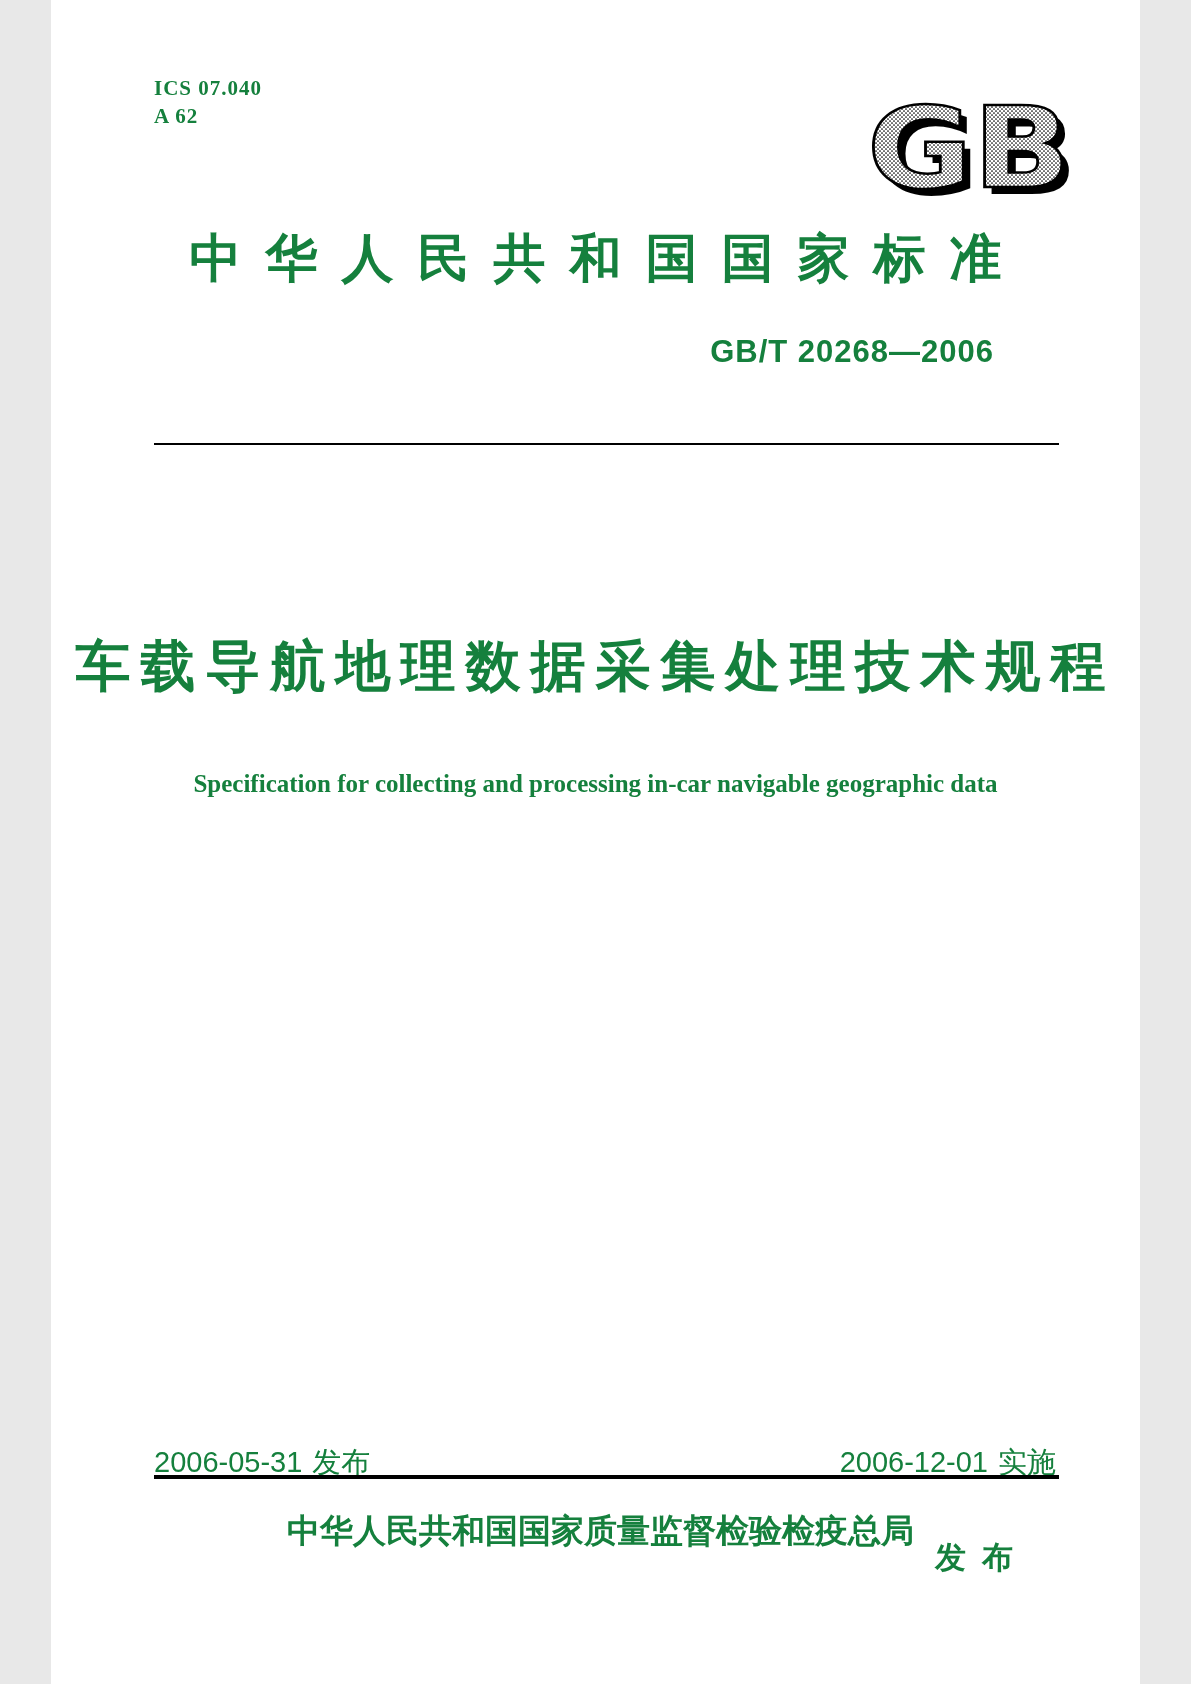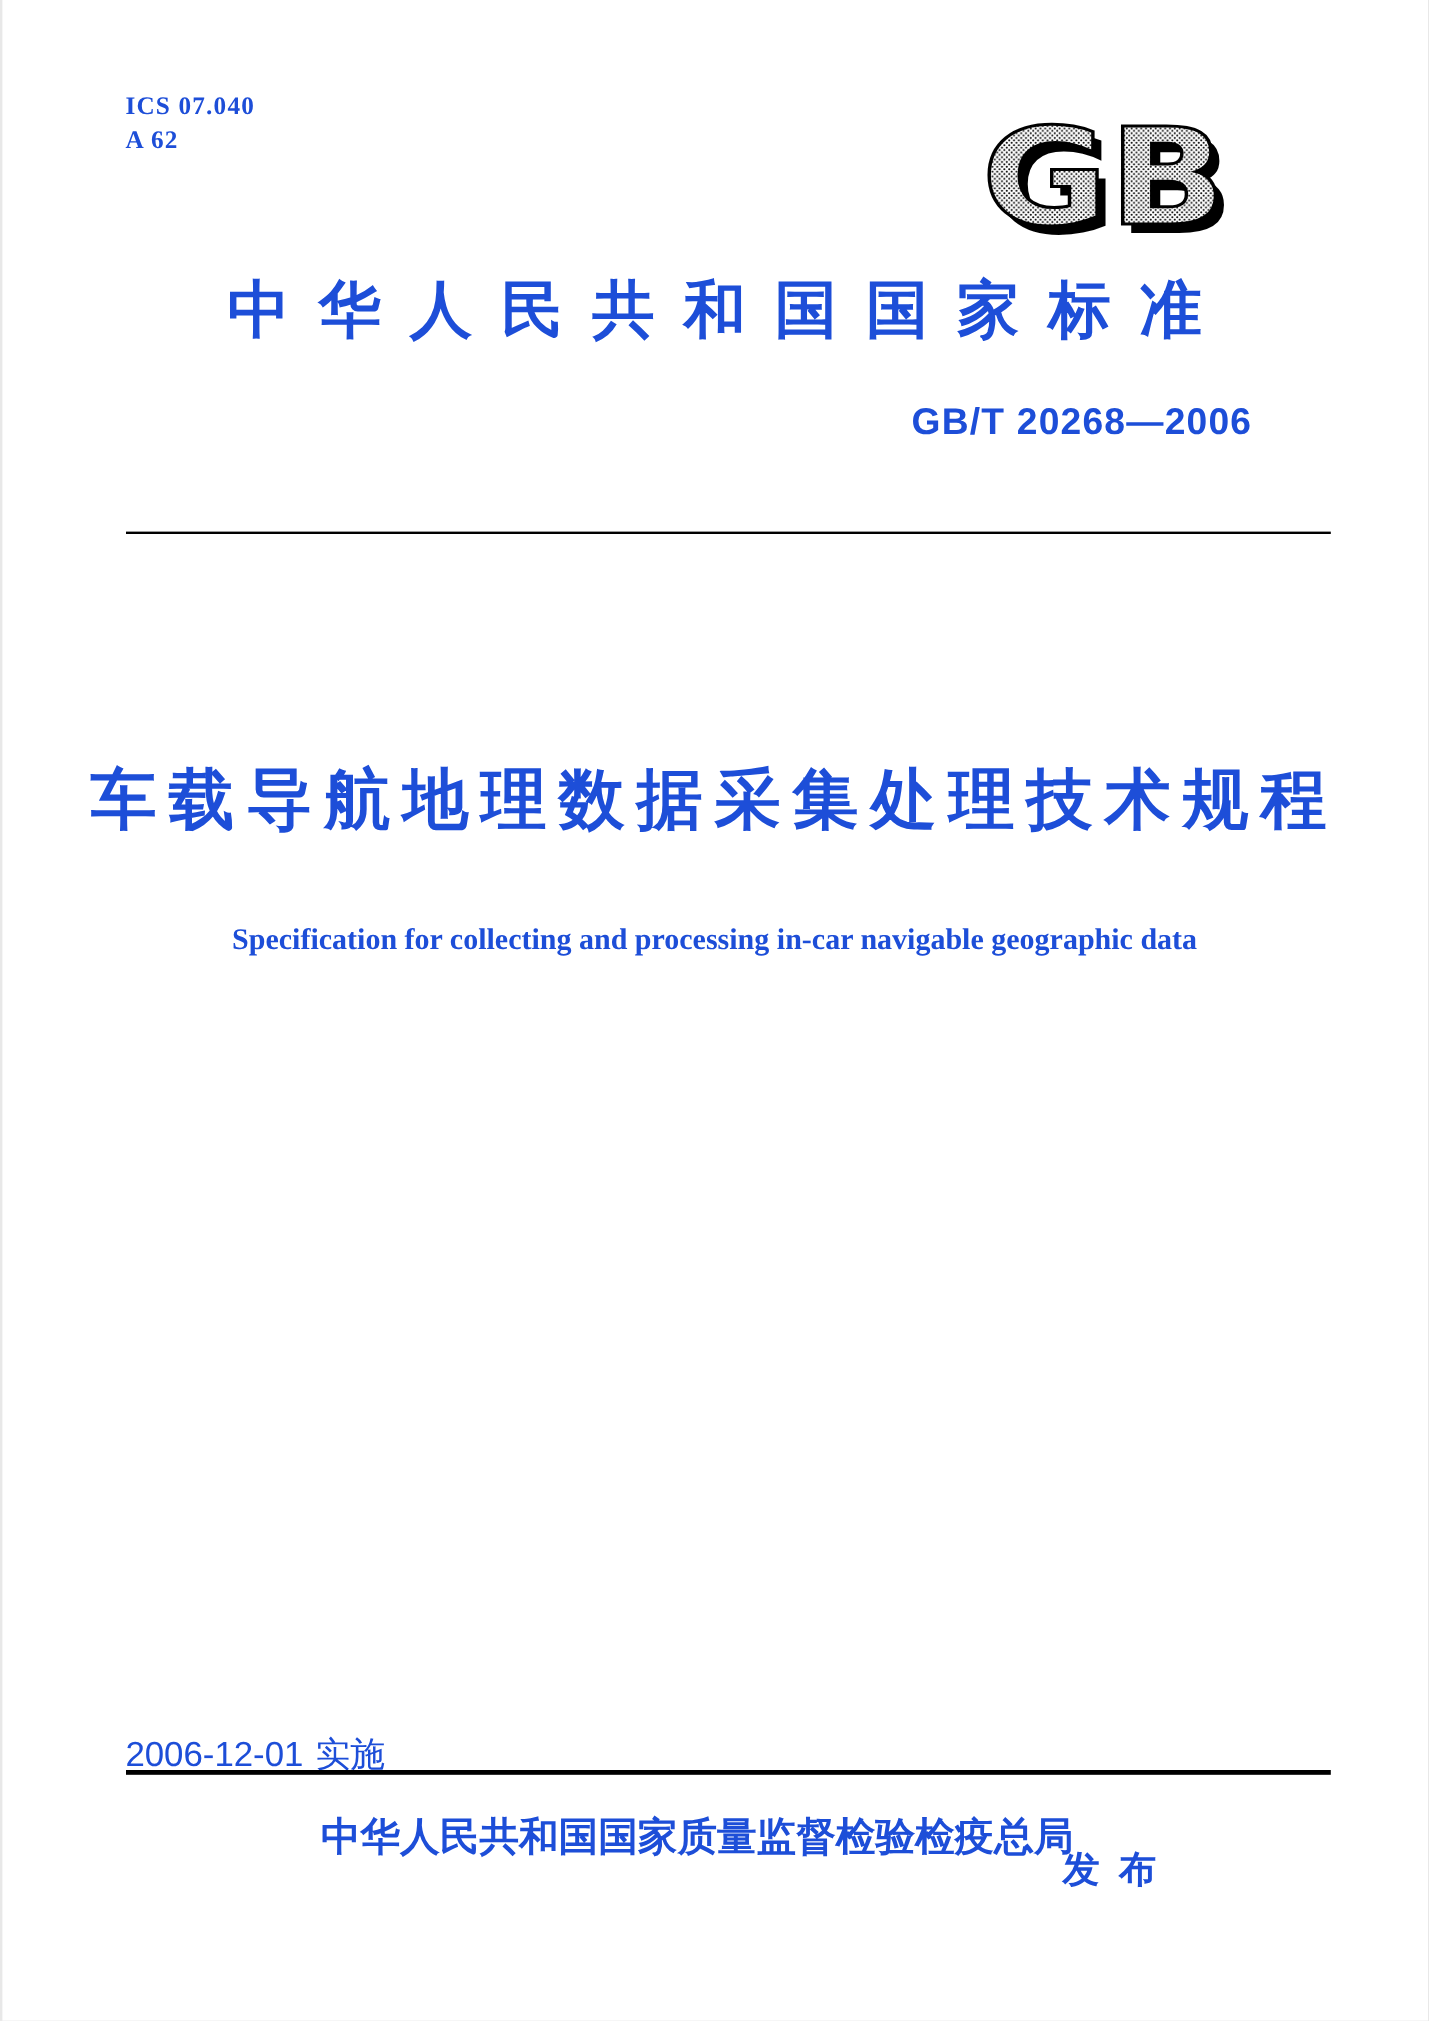--- a/index.html
+++ b/index.html
@@ -1,23 +1,23 @@
 <!DOCTYPE html>
 <html><head>
 <meta charset="utf-8">
 <style>
   * { margin: 0; padding: 0; box-sizing: border-box; }
   html, body { background: #e8e8e8; }
   .page {
     position: relative;
-    width: 1188px;
+    width: 1089px;
     height: 1684px;
     margin: 0 auto;
     background: #ffffff;
-    color: #1d4ed8;
+    color: #15803d;
     overflow: hidden;
     padding-left: 46px;
   }
   .abs { position: absolute; }
 
   .ics-block {
     left: 103px; top: 74px;
     font-family: "Liberation Serif", serif;
     font-weight: bold;
     font-size: 21px;
@@ -89,21 +89,20 @@
     top: 1475px; left: 103px; right: 81px;
     height: 4px; background: #000;
   }
 
   .publisher-block {
     top: 1510px; left: 236px; width: 630px;
     font-family: "Liberation Sans", sans-serif;
     font-weight: bold;
     font-size: 33px;
     line-height: 42px;
-    margin-left: 30px;
   }
   .publisher-line1 { white-space: nowrap; letter-spacing: 0px; }
   .publisher-line2 { white-space: nowrap; letter-spacing: 20px; }
 
   .release-label {
     top: 1537px; left: 884px;
     font-family: "Liberation Sans", sans-serif;
     font-weight: bold;
     font-size: 31px;
     letter-spacing: 16px;
@@ -139,20 +138,23 @@
   <div class="abs std-number">GB/T 20268—2006</div>
 
   <div class="abs rule-top"></div>
 
   <div class="abs title-en">Specification for collecting and processing in-car navigable geographic data</div>
 
   <div class="abs title-zh">车载导航地理数据采集处理技术规程</div>
 
   <div class="abs dates-row">
     <div class="date-item">
+      <span>2006-05-31</span><span class="date-label">发布</span>
+    </div>
+    <div class="date-item">
       <span>2006-12-01</span><span class="date-label">实施</span>
     </div>
   </div>
 
   <div class="abs rule-bottom"></div>
 
   <div class="abs publisher-block">
     <div class="publisher-line1">中华人民共和国国家质量监督检验检疫总局</div>
   </div>
 

